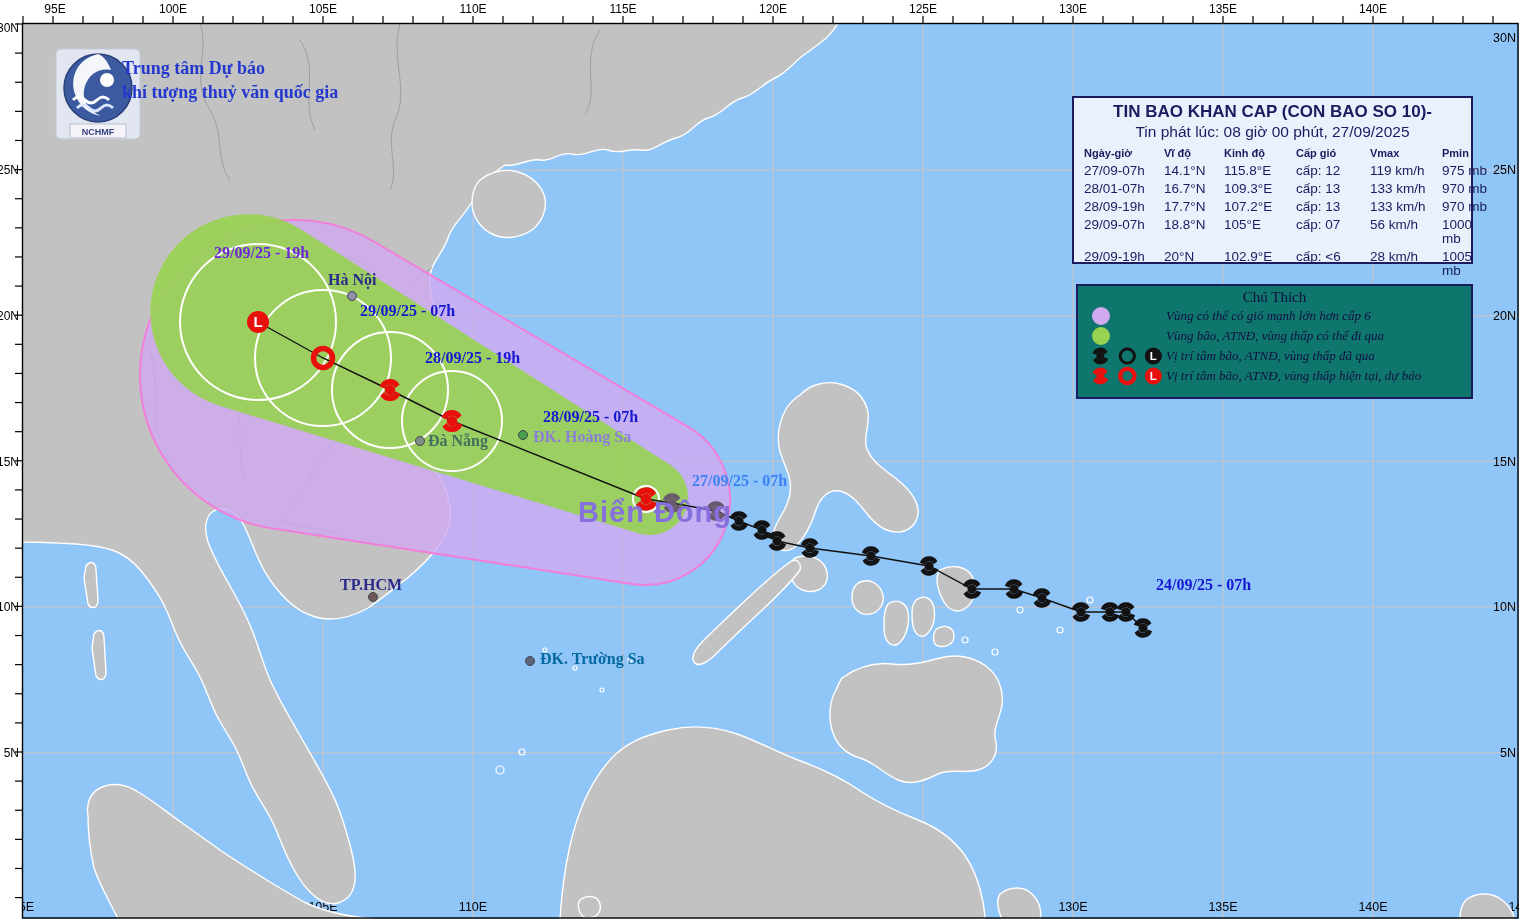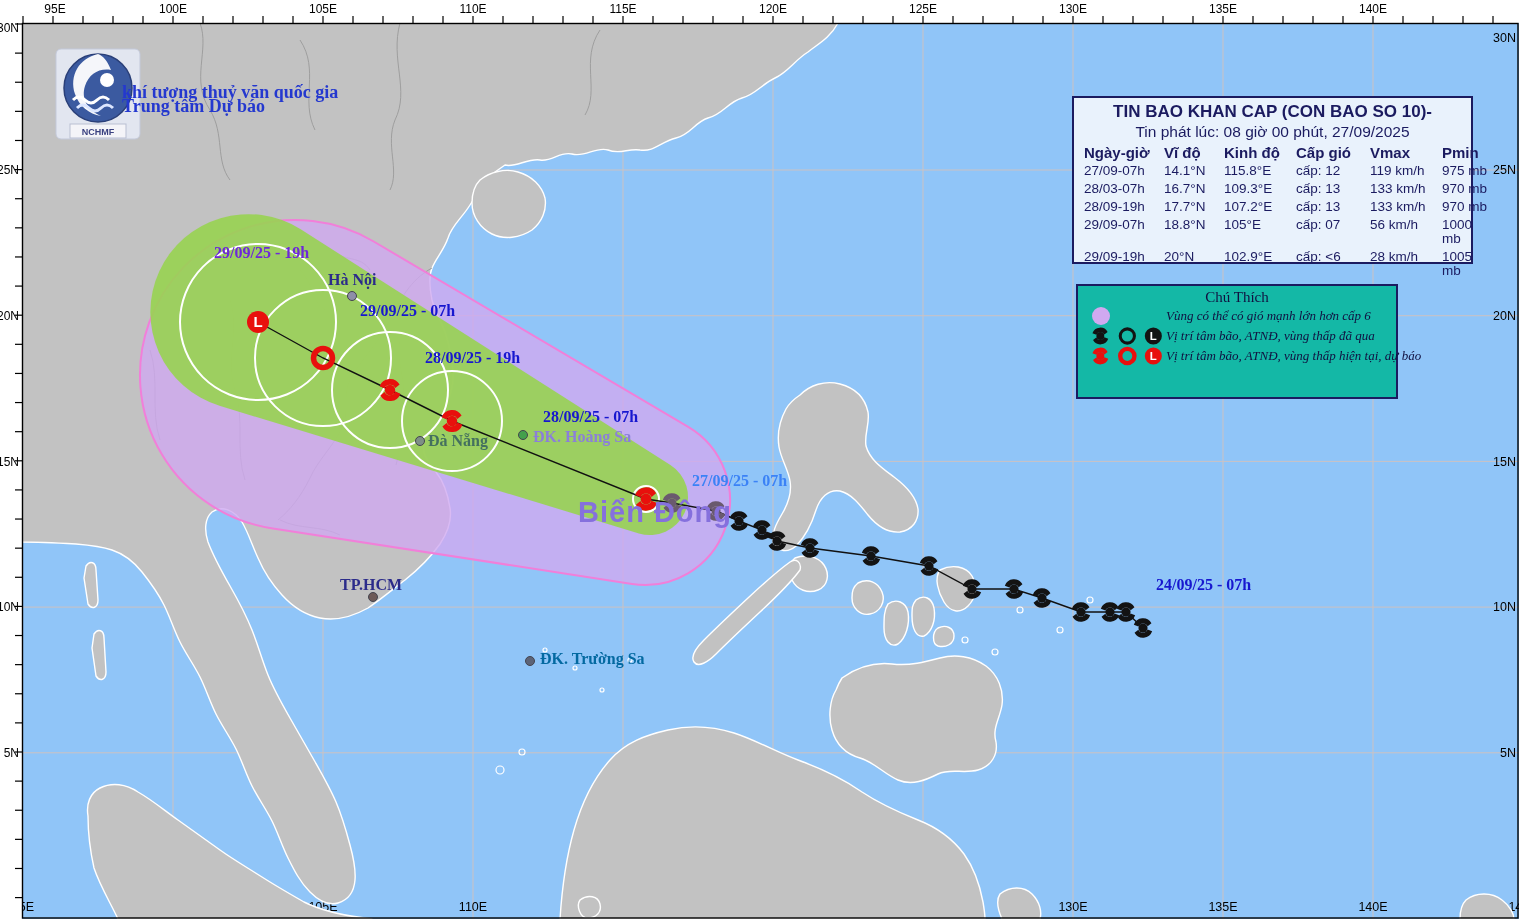--- a/index.html
+++ b/index.html
@@ -3,30 +3,30 @@
 <meta charset="utf-8">
 <style>
   html,body{margin:0;padding:0;background:#ffffff;}
   #stage{position:relative;width:1519px;height:919px;overflow:hidden;background:#ffffff;
          font-family:"Liberation Sans",sans-serif;}
   #map{position:absolute;left:0;top:0;}
   .tlabel{position:absolute;font:bold 16px "Liberation Serif",serif;color:#1717cf;white-space:nowrap;}
   .plabel{position:absolute;font:bold 16px "Liberation Serif",serif;white-space:nowrap;}
   #sea-name{position:absolute;font:bold 29px "Liberation Sans",sans-serif;letter-spacing:1px;white-space:nowrap;}
   #branding-1,#branding-2{position:absolute;font:bold 18px "Liberation Serif",serif;color:#2438cf;white-space:nowrap;}
-  #branding-1{left:122px;top:58px;margin-top:38px;}
+  #branding-1{left:122px;top:58px;}
   #branding-2{left:122px;top:82px;}
   #alert-box{position:absolute;left:1072px;top:96px;width:401px;height:168px;background:#e9f2fc;
              border:2px solid #1b1b60;box-sizing:border-box;color:#1b1b60;}
   .ab-title{text-align:center;font-weight:bold;font-size:17px;margin-top:4px;}
   .ab-issued{text-align:center;font-size:15.5px;margin-top:1px;}
   .ab-grid{display:grid;grid-template-columns:80px 60px 72px 74px 72px 50px;padding-left:10px;
            margin-top:5px;font-size:13.5px;row-gap:4px;line-height:14px;}
-  .ab-grid .hd{font-weight:bold;font-size:15px;}
-  #legend-box{position:absolute;left:1076px;top:284px;width:322px;height:115px;background:#14b8a6;
+  .ab-grid .hd{font-weight:bold;font-size:11px;}
+  #legend-box{position:absolute;left:1076px;top:284px;width:397px;height:115px;background:#0f766e;
               border:2px solid #1b1b60;box-sizing:border-box;color:#101040;
               font-family:"Liberation Serif",serif;}
   .lg-title{text-align:center;font-size:15px;margin-top:3px;}
   .lg-row{display:flex;align-items:center;height:20px;margin-top:0px;}
   .lg-icons{width:88px;display:flex;align-items:center;gap:2px;padding-left:10px;box-sizing:border-box;}
   .lg-text{font-size:13px;white-space:nowrap;font-style:italic;}
   #logo{position:absolute;left:55px;top:48px;}
 </style>
 </head>
 <body>
@@ -314,21 +314,21 @@
         <div class="hd">Kinh độ</div>
         <div class="hd">Cấp gió</div>
         <div class="hd">Vmax</div>
         <div class="hd">Pmin</div>
         <div>27/09-07h</div>
         <div>14.1°N</div>
         <div>115.8°E</div>
         <div>cấp: 12</div>
         <div>119 km/h</div>
         <div>975 mb</div>
-        <div>28/03-07h</div>
+        <div>28/01-07h</div>
         <div>16.7°N</div>
         <div>109.3°E</div>
         <div>cấp: 13</div>
         <div>133 km/h</div>
         <div>970 mb</div>
         <div>28/09-19h</div>
         <div>17.7°N</div>
         <div>107.2°E</div>
         <div>cấp: 13</div>
         <div>133 km/h</div>
@@ -355,20 +355,28 @@
           <div class="lg-icons">
             <svg width="26" height="22" viewBox="-13 -11 26 22">
               <circle r="9" fill="#d0a9f0"></circle>
             </svg>
           </div>
           <div class="lg-text">Vùng có thể có gió mạnh lớn hơn cấp 6</div>
         </div>
         <div class="lg-row">
           <div class="lg-icons">
             <svg width="26" height="22" viewBox="-13 -11 26 22">
+              <circle r="9" fill="#98d351"></circle>
+            </svg>
+          </div>
+          <div class="lg-text">Vùng bão, ATNĐ, vùng thấp có thể đi qua</div>
+        </div>
+        <div class="lg-row">
+          <div class="lg-icons">
+            <svg width="26" height="22" viewBox="-13 -11 26 22">
               <use href="#cyc" fill="#131313" transform="scale(0.8)"></use>
             </svg>
             <svg width="26" height="22" viewBox="-13 -11 26 22">
               <circle r="7.5" fill="none" stroke="#131313" stroke-width="3.2"></circle>
             </svg>
             <svg width="26" height="22" viewBox="-13 -11 26 22">
               <circle r="9" fill="#131313"></circle>
               <text y="4.5" text-anchor="middle" font-size="12" font-weight="bold" fill="#fff" font-family="Liberation Sans, sans-serif">L</text>
             </svg>
           </div>

